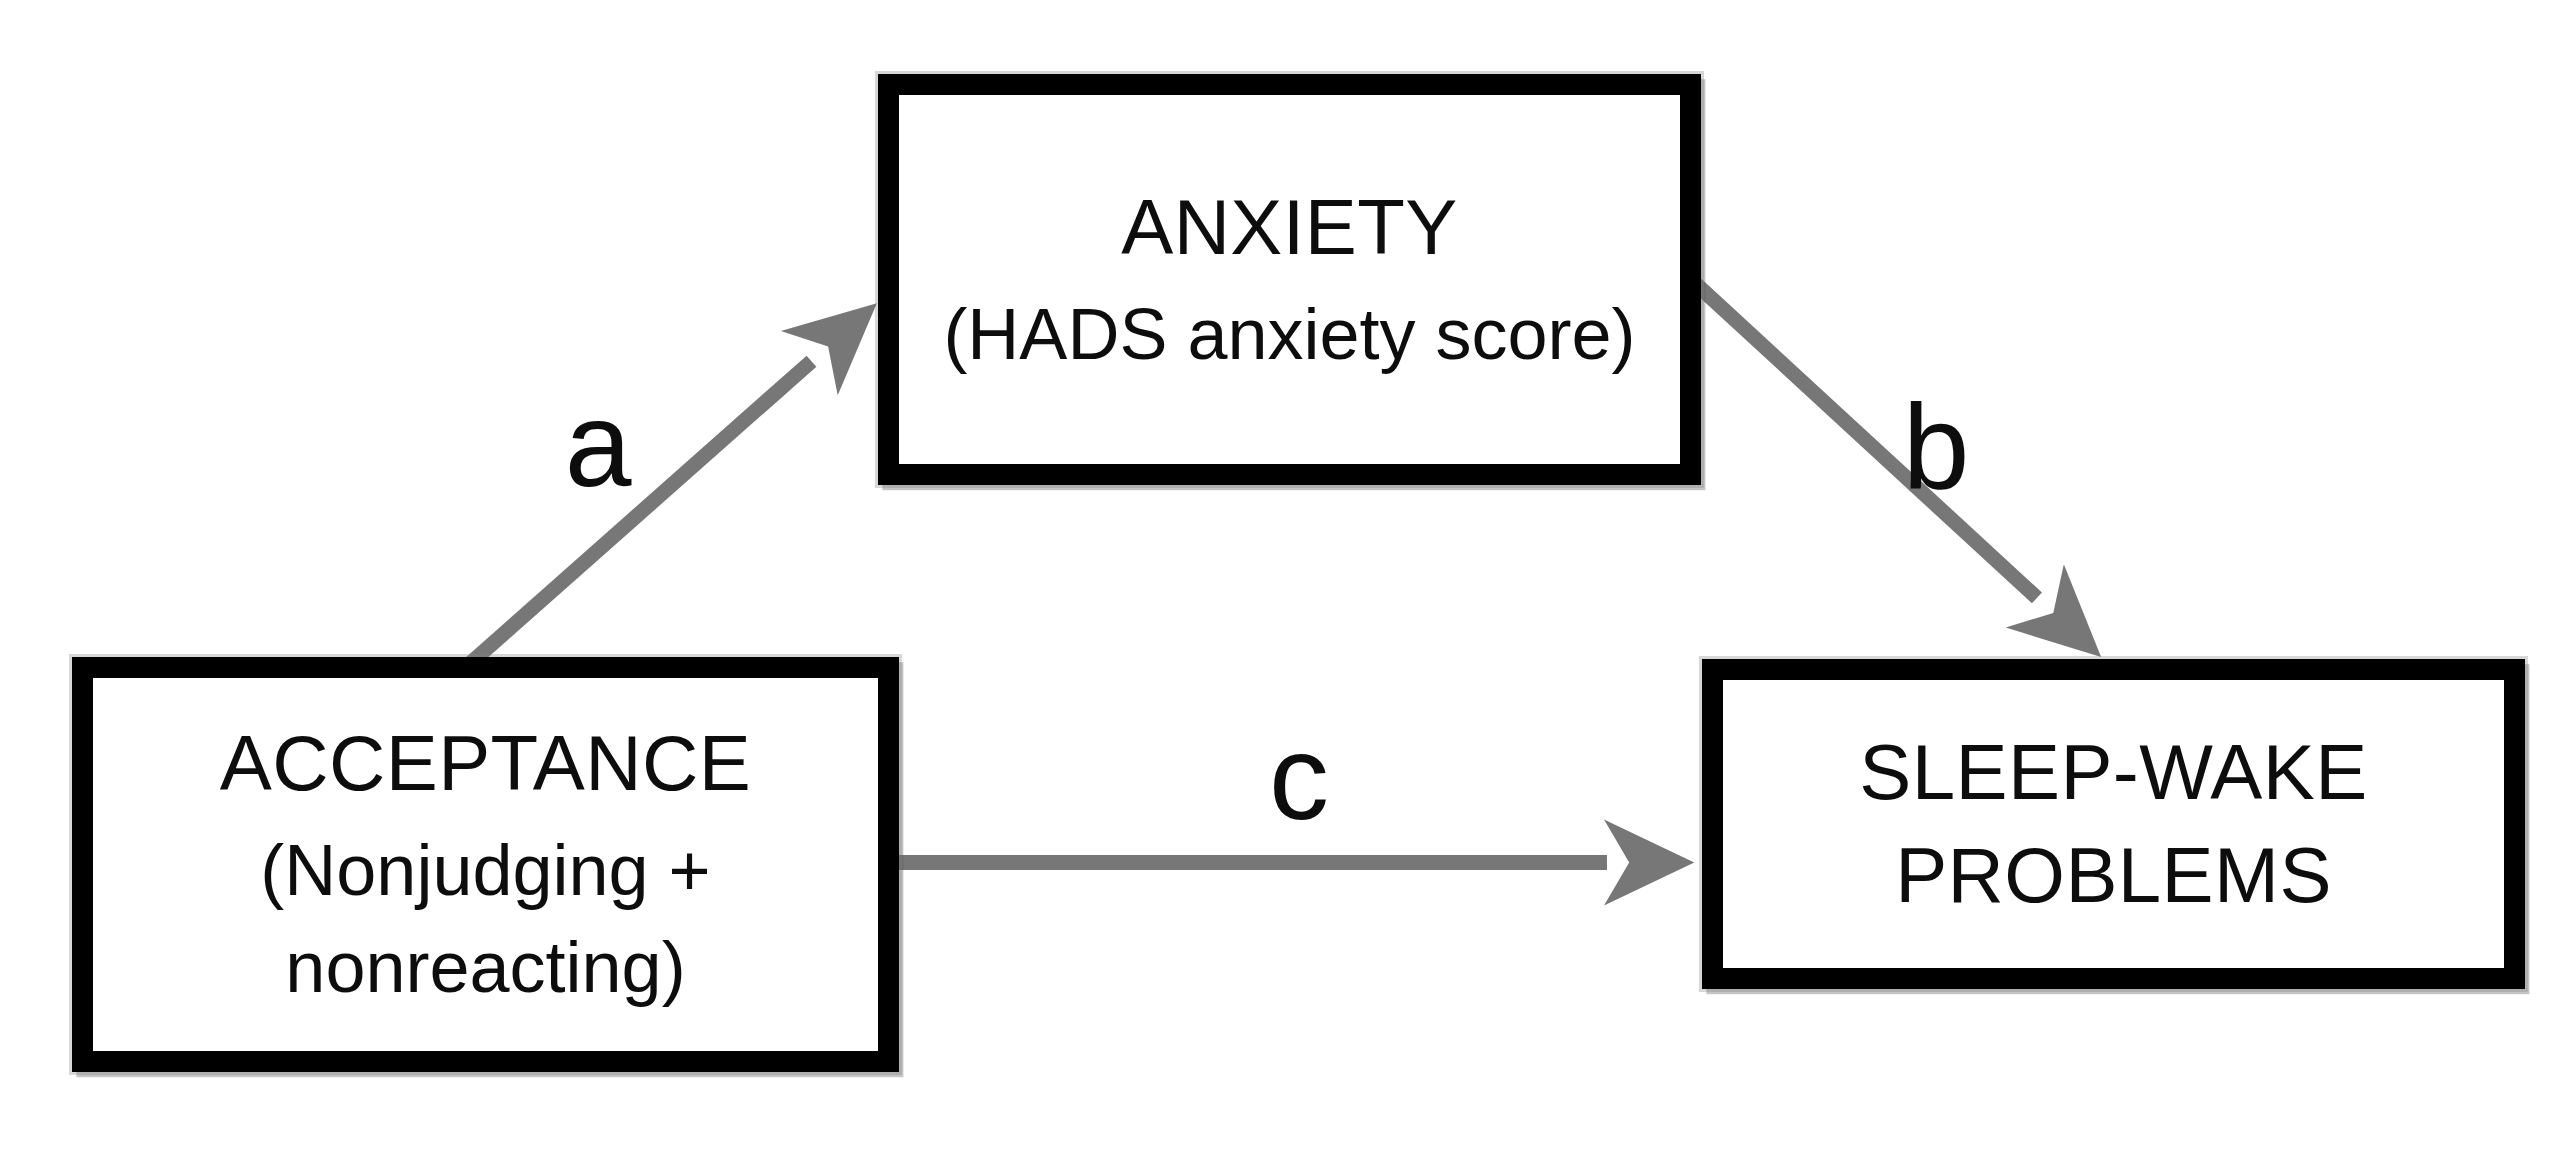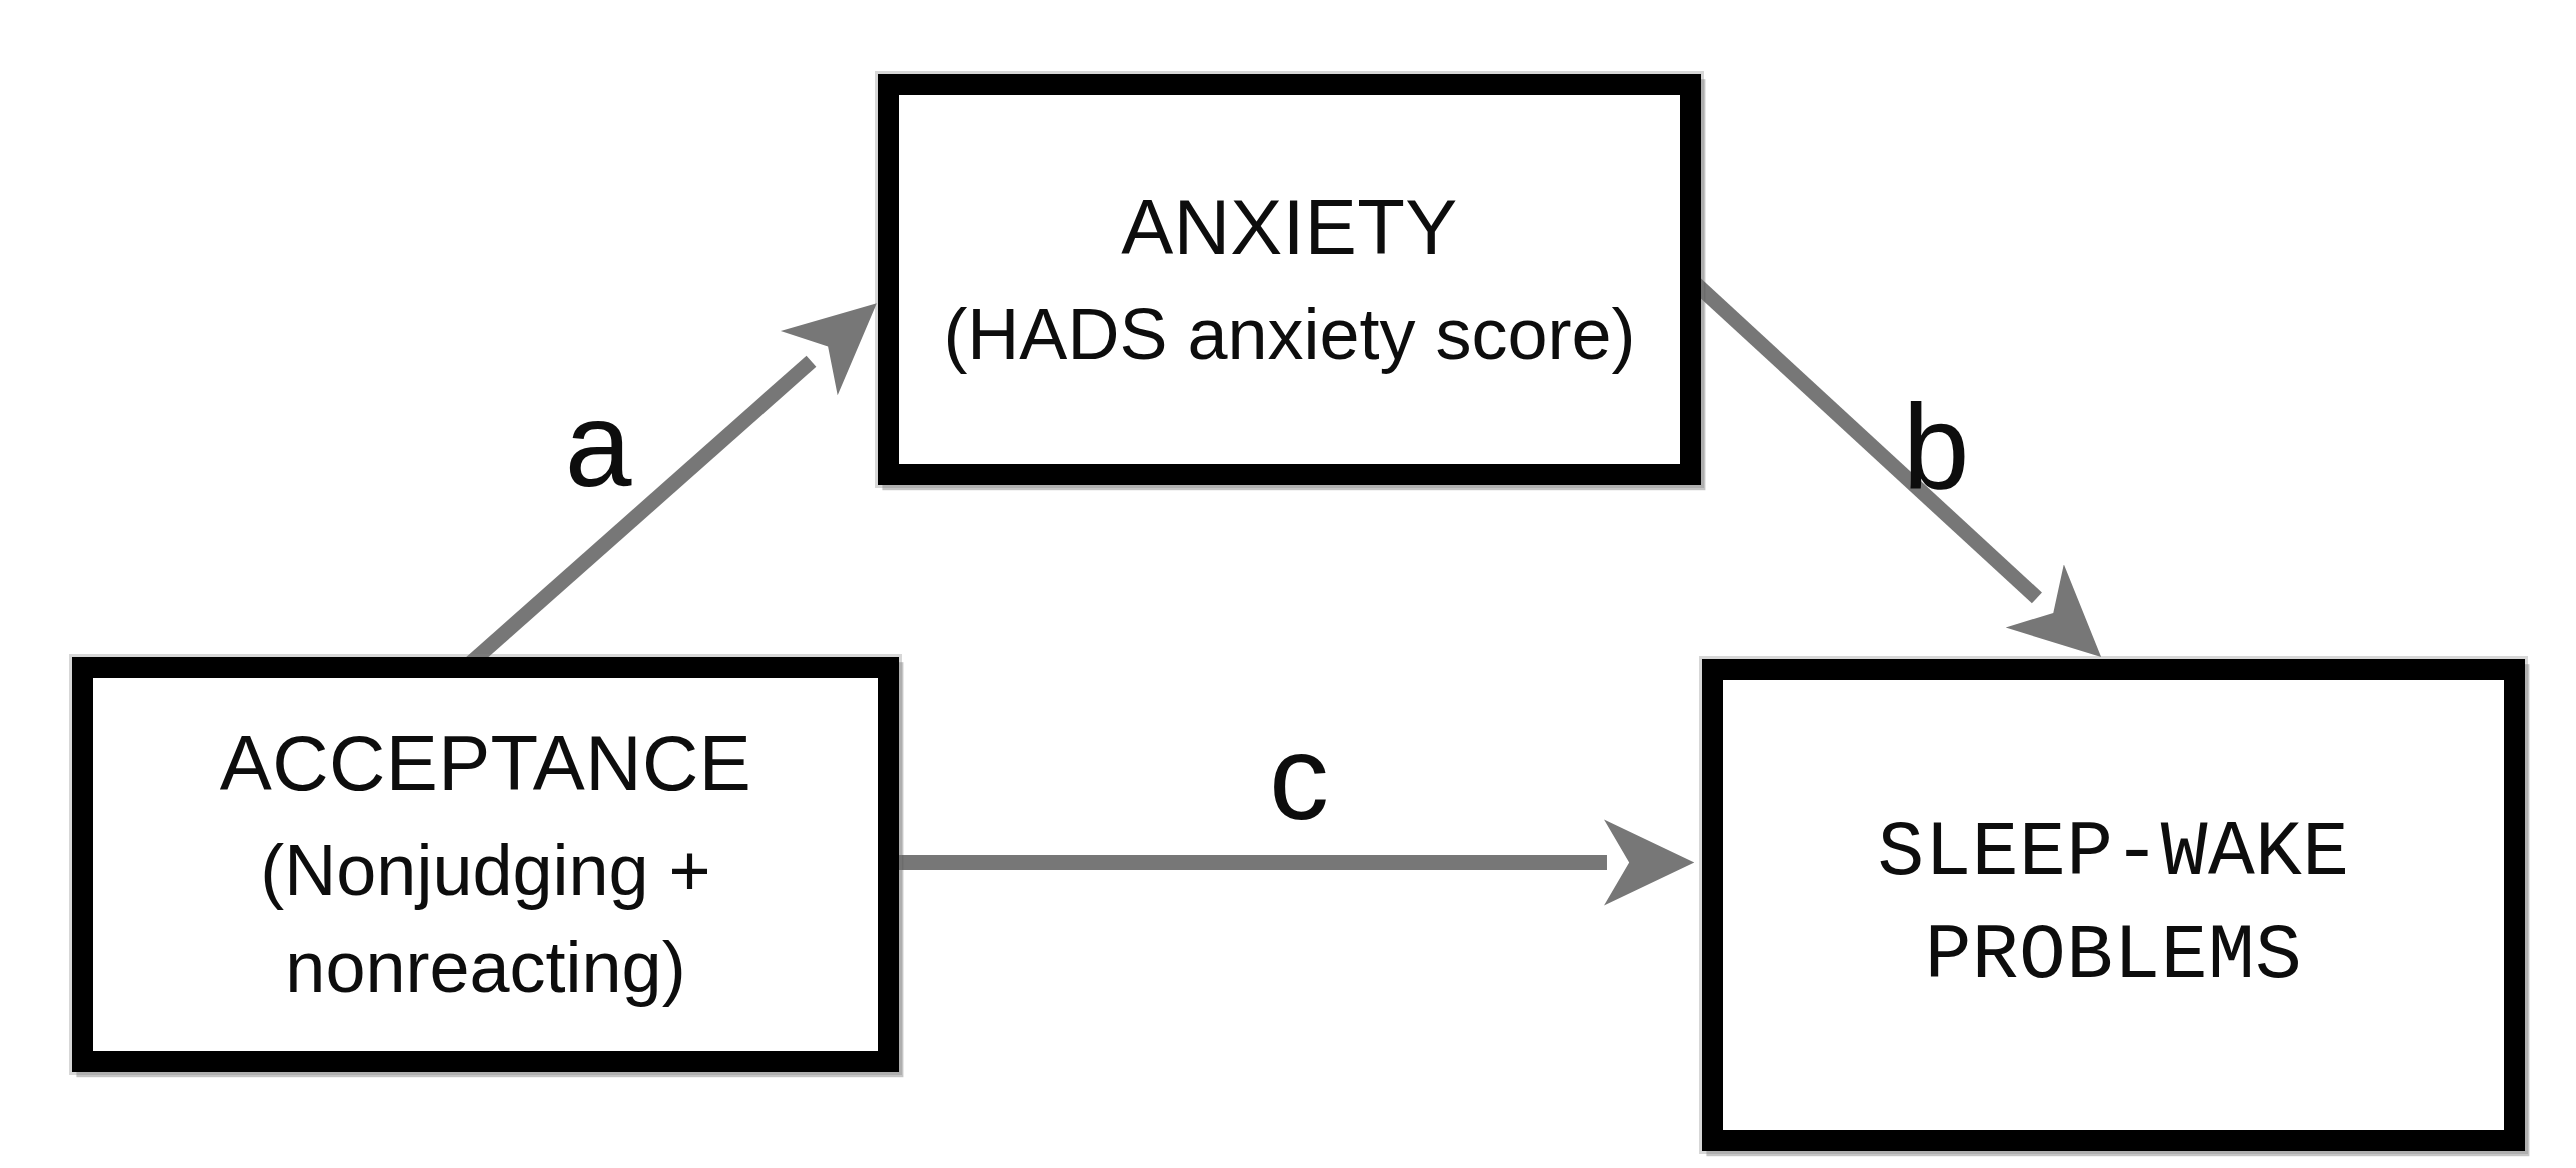--- a/index.html
+++ b/index.html
@@ -40,21 +40,21 @@
     box-shadow: 4.4px 5.2px 0 rgba(90,90,90,0.35);
     display: flex;
     flex-direction: column;
     align-items: center;
     justify-content: center;
     text-align: center;
     color: var(--text-color);
   }
   .box-anxiety   { left: 878px; top:  74px; width: 823px; height: 411px; }
   .box-acceptance{ left:   50px; top: 657px; width: 827px; height: 415px; margin-left: 22px; }
-  .box-sleepwake { left: 1702px; top: 659px; width: 823px; height: 492px; font-family: Liberation Mono, monospace; }
+  .box-sleepwake { left: 1702px; top: 659px; width: 823px; height: 330px; }
   .box .title {
     font-size: 78px;
     line-height: 1.32;
     letter-spacing: 0.4px;
     max-width: 749px;
   }
   .box .subtitle {
     font-size: 72px;
     line-height: 1.35;
     margin-top: 7px;

